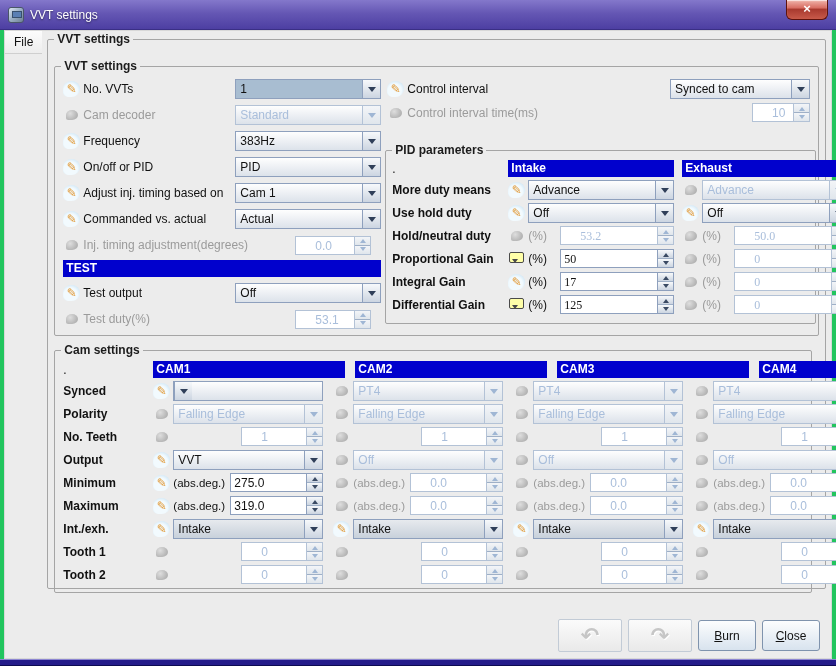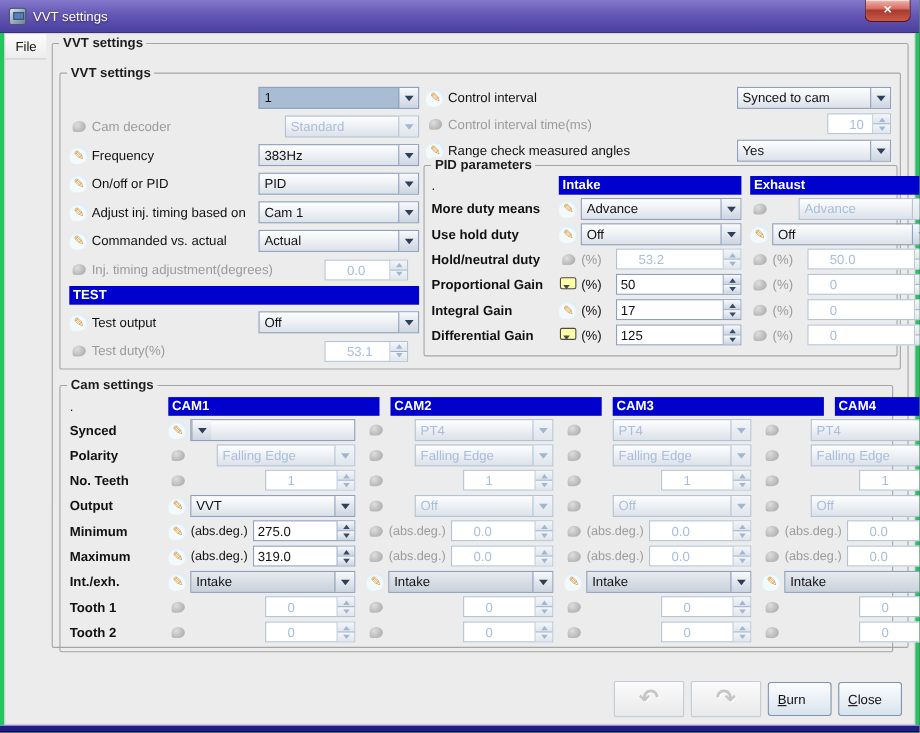--- a/index.html
+++ b/index.html
@@ -57,21 +57,21 @@
 
   
   .dd { display:flex; height:20px; width:100%; border:1px solid #8ea0bd;
     background:linear-gradient(#fefefe,#dce2ea); }
   .dd .tx { flex:1; padding:2px 4px 0; white-space:nowrap; overflow:hidden; }
   .dd .ar { width:18px; border-left:1px solid #8ea0bd;
     background:linear-gradient(#f7f9fb,#ccd5e1); display:flex; align-items:center; justify-content:center; }
   .dd .ar i { border:4px solid transparent; border-top:5px solid #2f3f59; margin-top:5px; }
   .dd.sel { background:#a8bdd1; }
   .dd.tint { background:linear-gradient(#e7eaee,#c8d1db); }
-  .dd.dis { border-color:#b3c2d6;margin-left:24px; }
+  .dd.dis { border-color:#b3c2d6; }
   .dd.dis .tx { color:#a9bedb; }
   .dd.dis .ar { background:linear-gradient(#f3f5f8,#e0e6ec); border-left-color:#b3c2d6; }
   .dd.dis .ar i { border-top-color:#9fb6d4; }
 
   
   .sp { display:flex; height:19px; border:1px solid #8ea0bd; background:#fff; }
   .sp .tx { flex:1; padding:2px 3px 0; white-space:nowrap; overflow:hidden; }
   .sp .btns { width:16px; display:flex; flex-direction:column; border-left:1px solid #8ea0bd; }
   .sp .b { flex:1; background:linear-gradient(#f7f9fb,#ccd5e1); display:flex; align-items:center; justify-content:center; }
   .sp .b + .b { border-top:1px solid #9fb0c7; }
@@ -102,21 +102,21 @@
   .test-bar { height:17px; margin:2px 0 3px; }
 
   
   .pid-body { position:absolute; left:6px; top:2px; right:4px; }
   .prow { display:flex; align-items:center; gap:8px; height:23px; }
   .prow.ph { height:19px; }
   .plab { width:108px; flex:none; }
   .pcell { width:166px; flex:none; display:flex; align-items:center; }
   .pcell .unit { width:32px; flex:none; }
   .pcell .dd, .pcell .sp { flex:1; }
-  .pcell .sp { max-width:123px; }
+  .pcell .sp { max-width:123px;font-family:Liberation Serif, serif; }
   .phdr { width:166px; flex:none; }
 
   
   .cam-body { position:absolute; left:8px; top:3px; right:4px; }
   .crow { display:flex; align-items:center; gap:10px; height:23px; }
   .crow.ch { height:19px; }
   .clab { width:80px; flex:none; }
   .ccell { width:170px; flex:none; display:flex; align-items:center; }
   .ccell .unit { width:57px; flex:none; font-size:11.5px; }
   .ccell .dd { flex:1; }
@@ -125,21 +125,21 @@
   .chdr { width:192px; flex:none; }
   .unit.dis { color:#9b9b9b; }
 
   
   .footer { position:absolute; right:11px; bottom:6px; display:flex; gap:6px; align-items:center; }
   .tool-btn { width:64px; height:33px; border:1px solid #c2cbd6; border-radius:2px;
     background:linear-gradient(#fbfbfb,#e9e9e9); display:flex; align-items:center; justify-content:center; }
   .tool-btn .arrow { font-family:"DejaVu Sans", sans-serif; font-size:22px; font-weight:bold;
     color:#c6c6c6; text-shadow:1px 1px 0 #fff; line-height:1; }
   .btn { height:31px; min-width:58px; padding:0 8px; border:1px solid #7f93ad; border-radius:3px;
-    background:linear-gradient(#fcfdfe,#d8e3ee); display:flex; align-items:center; justify-content:flex-start; }
+    background:linear-gradient(#fcfdfe,#d8e3ee); display:flex; align-items:center; justify-content:center; }
   .btn .init { text-decoration:underline; }
 </style>
 </head>
 <body>
 
 <div class="window">
   <div class="titlebar">
     <span class="app-icon"></span>
     <span class="title">VVT settings</span>
     <div class="close-btn">
@@ -154,20 +154,24 @@
 
     <div class="content">
       <fieldset class="outer-fs">
         <legend>VVT settings</legend>
 
         <fieldset class="vvt-fs">
           <legend>VVT settings</legend>
 
           <div class="vvt-left">
             <div class="frow">
+              <span class="flab">
+                  <span class="ic ic-pencil"></span>
+                  <span class="lab">No. VVTs</span>
+                </span>
               <span class="ctl">
                   <span class="dd sel">
                     <span class="tx">1</span>
                     <span class="ar">
                       <i></i>
                     </span>
                   </span>
                 </span>
             </div>
             <div class="frow">
@@ -318,34 +322,20 @@
               <span class="ctl-r">
                   <span class="sp dis" style="width:58px;margin-left:auto">
                     <span class="tx">10</span>
                     <span class="btns">
                       <span class="b up">
                         <i></i>
                       </span>
                       <span class="b dn">
                         <i></i>
                       </span>
-                    </span>
-                  </span>
-                </span>
-            </div>
-            <div class="frow" style="height:25px">
-              <span class="flab">
-                  <span class="ic ic-pencil"></span>
-                  <span class="lab">Range check measured angles</span>
-                </span>
-              <span class="ctl-r">
-                  <span class="dd">
-                    <span class="tx">Yes</span>
-                    <span class="ar">
-                      <i></i>
                     </span>
                   </span>
                 </span>
             </div>
           </div>
 
           <fieldset class="pid-fs">
             <legend>PID parameters</legend>
             <div class="pid-body">
               <div class="prow ph">

